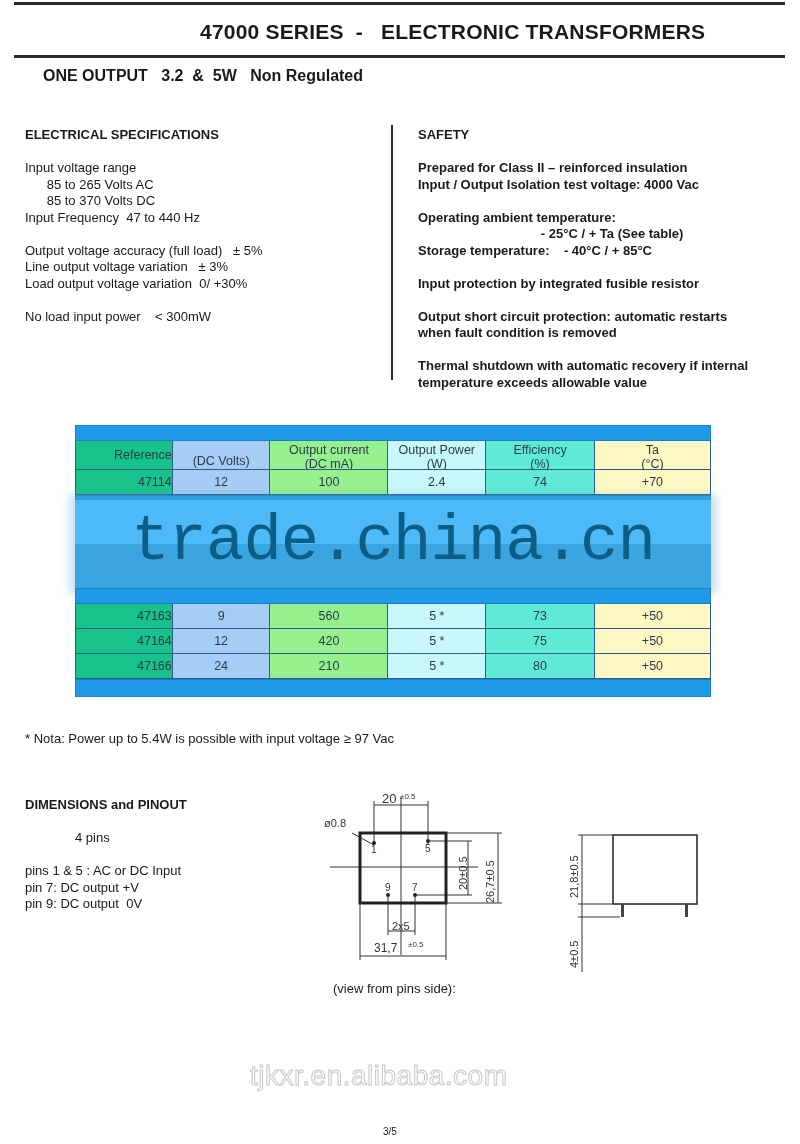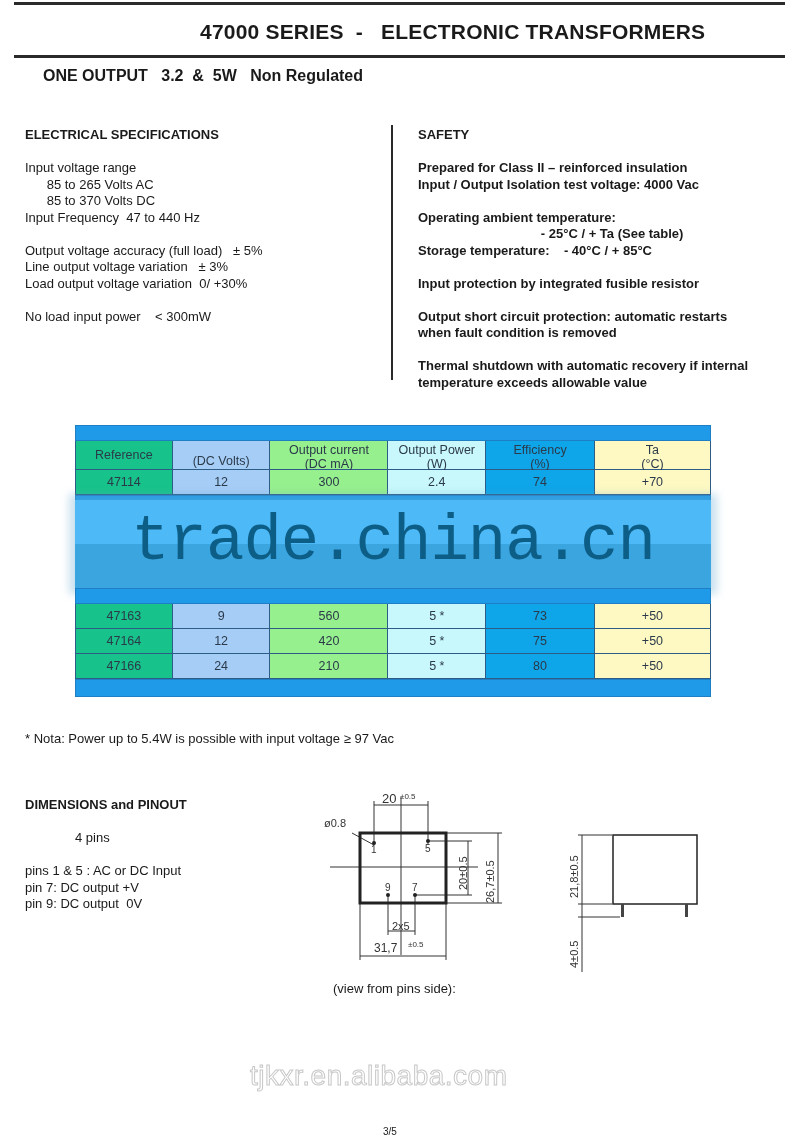--- a/index.html
+++ b/index.html
@@ -14,26 +14,26 @@
   .col-divider { position:absolute; left:391px; top:125px; width:2px; height:255px; background:#2a2a2a; }
 
   
   .spec-table { position:absolute; left:75px; top:425px; width:636px; }
   .band { height:16px; background:#1e9ae8; border:1px solid #1f7fc4; box-sizing:border-box; }
   .trow { display:flex; height:25px; }
   .trow.header { height:29px; }
   .cell { box-sizing:border-box; border-right:1px solid #2d5c87; border-bottom:1px solid #2d5c87;
           font-size:12.5px; color:#2b3a4a; display:flex; align-items:center; justify-content:center;
           text-align:center; line-height:14px; }
-  .cell:first-child { border-left:1px solid #2d5c87; }
+  .cell:first-child { border-left:1px solid #2d5c87;justify-content:flex-end; }
   .c0 { width:106px; background:#17c38a; }
   .c1 { width:106px; background:#a6cdf6; }
   .c2 { width:128px; background:#97f08e; }
   .c3 { width:106px; background:#c8f8fc; }
-  .c4 { width:118px; background:#0ea5e9; }
+  .c4 { width:118px; background:#5eead4; }
   .c5 { width:126px; background:#fef9c3; }
   .header .cell { align-items:flex-start; padding-top:2px; }
   .header .c1 { align-items:flex-end; padding-bottom:1px; }
   .header .c0 { align-items:center; padding-top:0; }
 
   .watermark-band { position:absolute; left:75px; top:500px; width:636px; height:88px;
       background:linear-gradient(#4db9f7 0%, #4db9f7 50%, #3ba5e0 50%, #3ba5e0 100%);
       box-shadow:0 0 8px 6px rgba(100,170,210,0.35); }
   .watermark-text { position:absolute; left:0; width:100%; top:6px; text-align:center;
       font-size:64px; color:#0d5e86; letter-spacing:-1px; font-family:Liberation Mono, monospace; }
@@ -117,21 +117,21 @@
     <div class="cell c5">
         <div>
           <div>Ta</div>
           <div>(°C)</div>
         </div>
       </div>
   </div>
   <div class="trow">
     <div class="cell c0">47114</div>
     <div class="cell c1">12</div>
-    <div class="cell c2">300</div>
+    <div class="cell c2">100</div>
     <div class="cell c3">2.4</div>
     <div class="cell c4">74</div>
     <div class="cell c5">+70</div>
   </div>
   <div class="band" style="height:8px;"></div>
 </div>
 
 <div class="watermark-band">
   <div class="watermark-text">trade.china.cn</div>
 </div>

